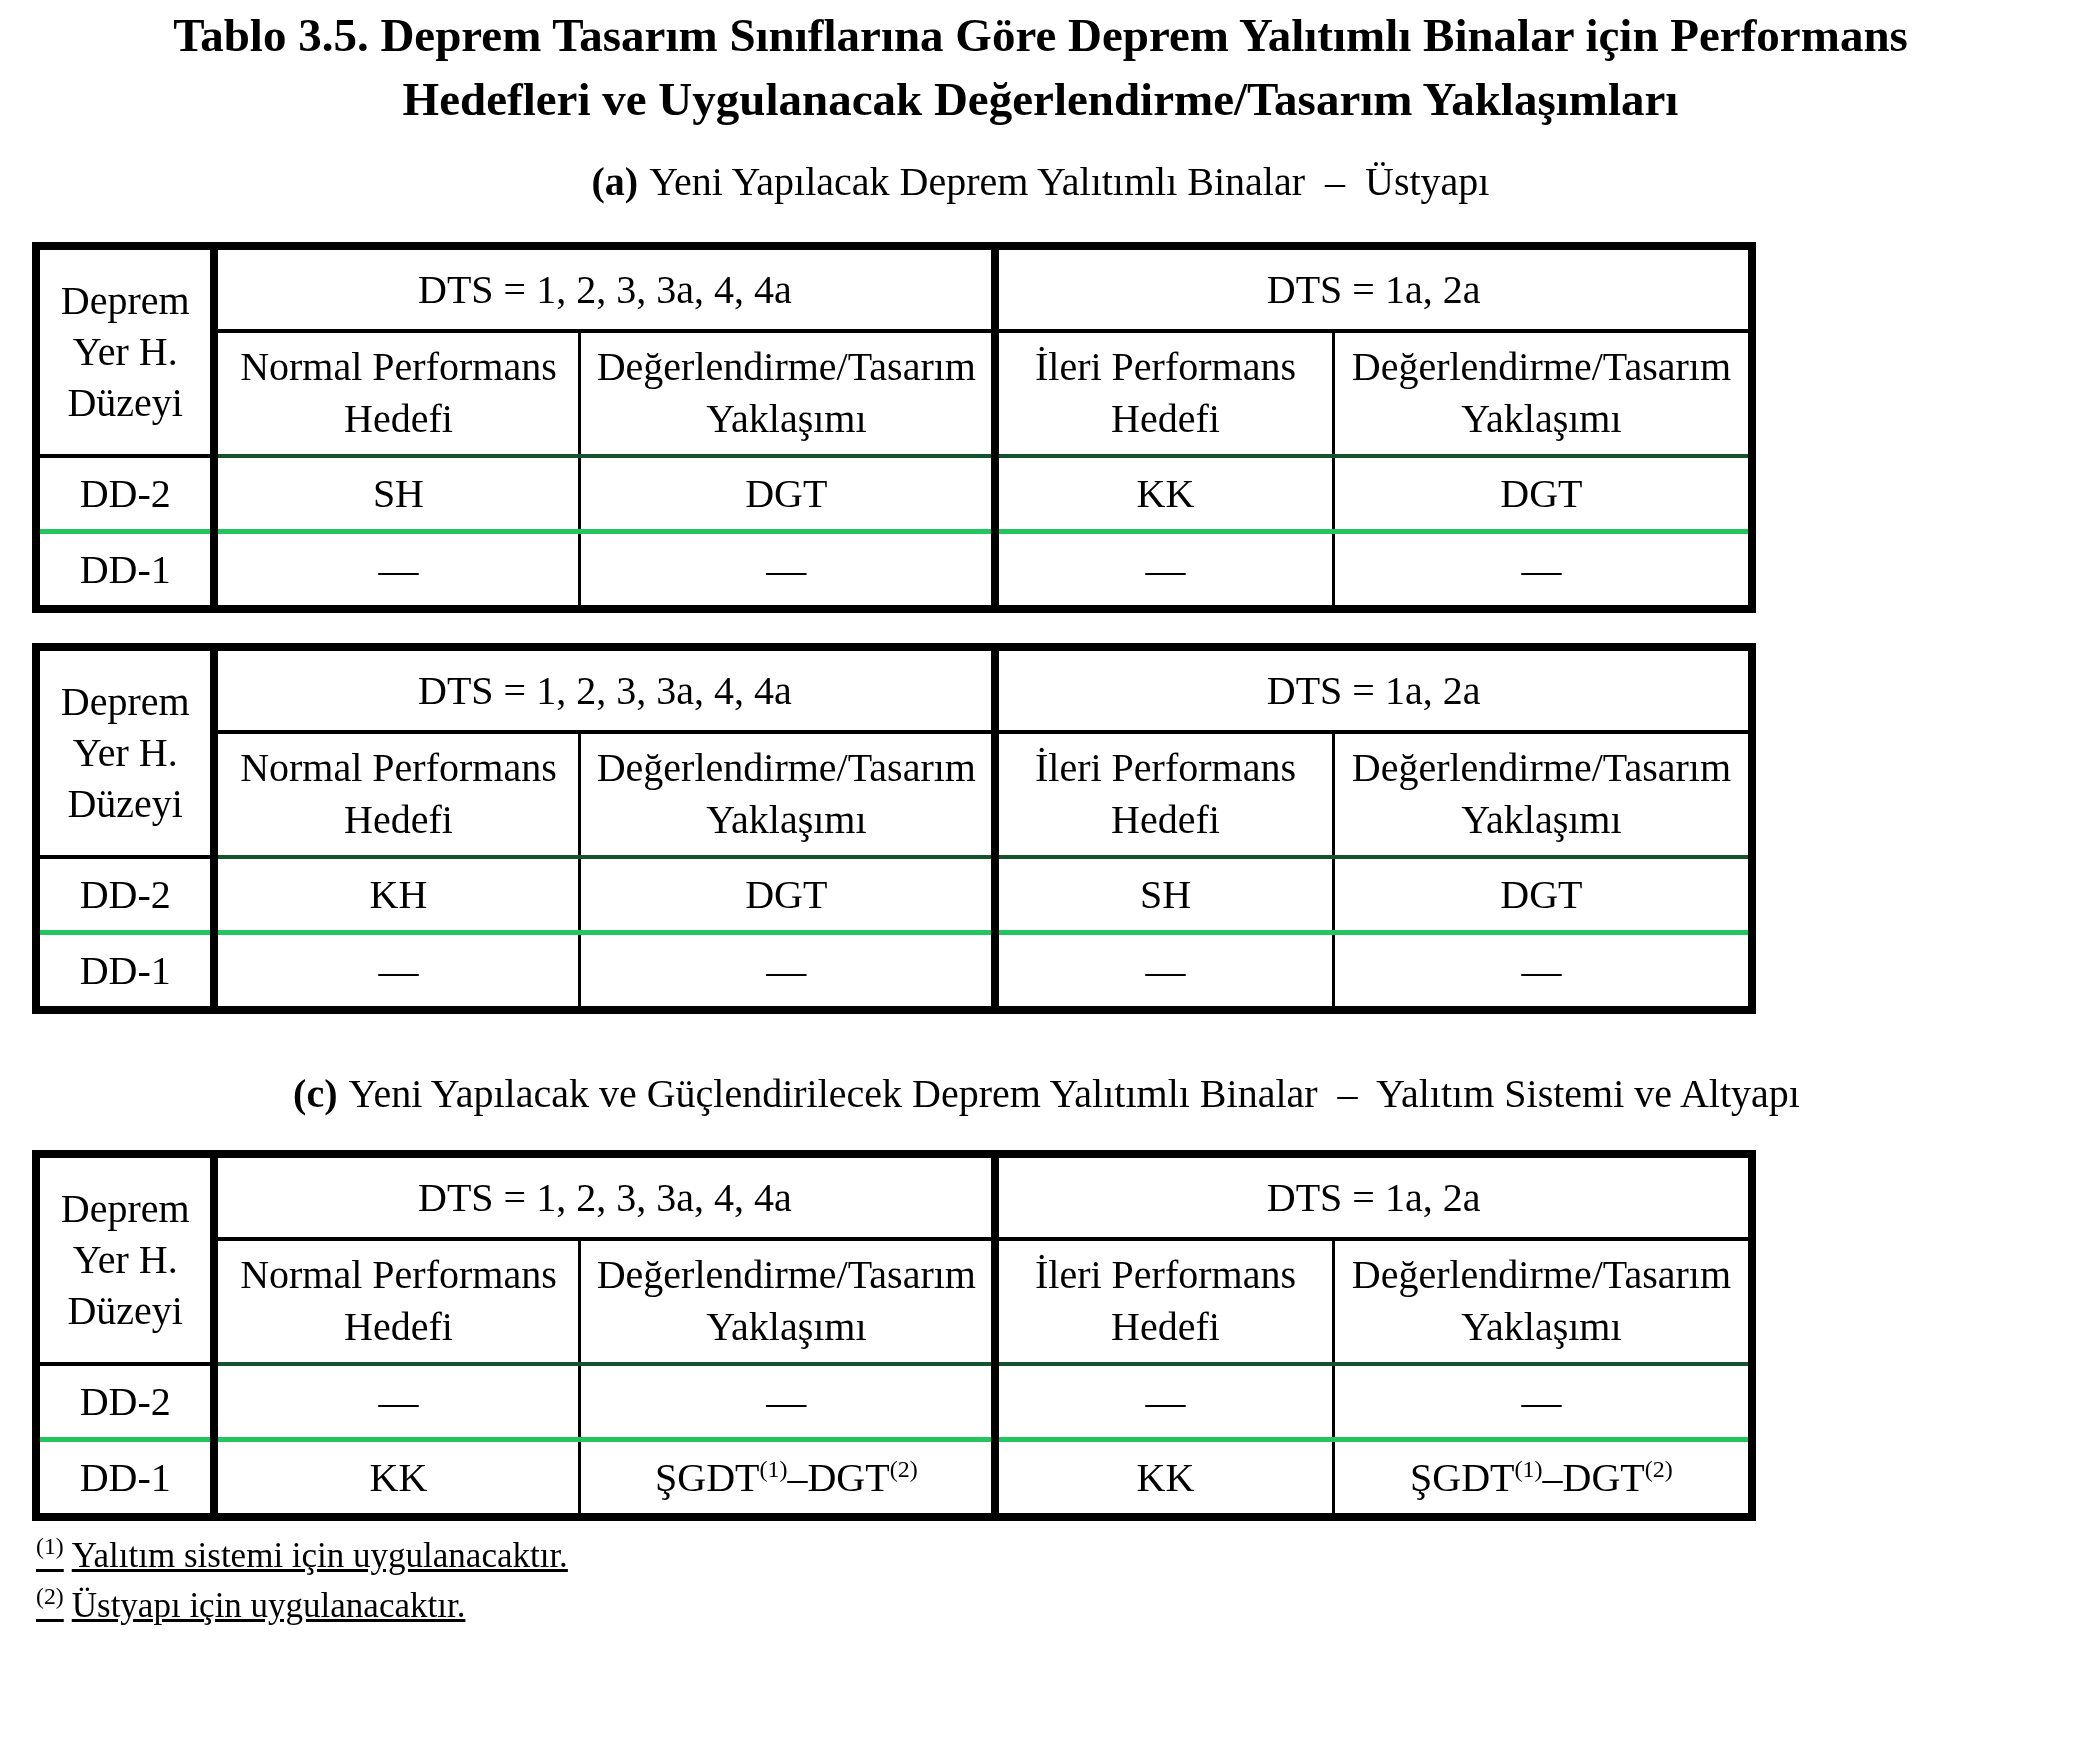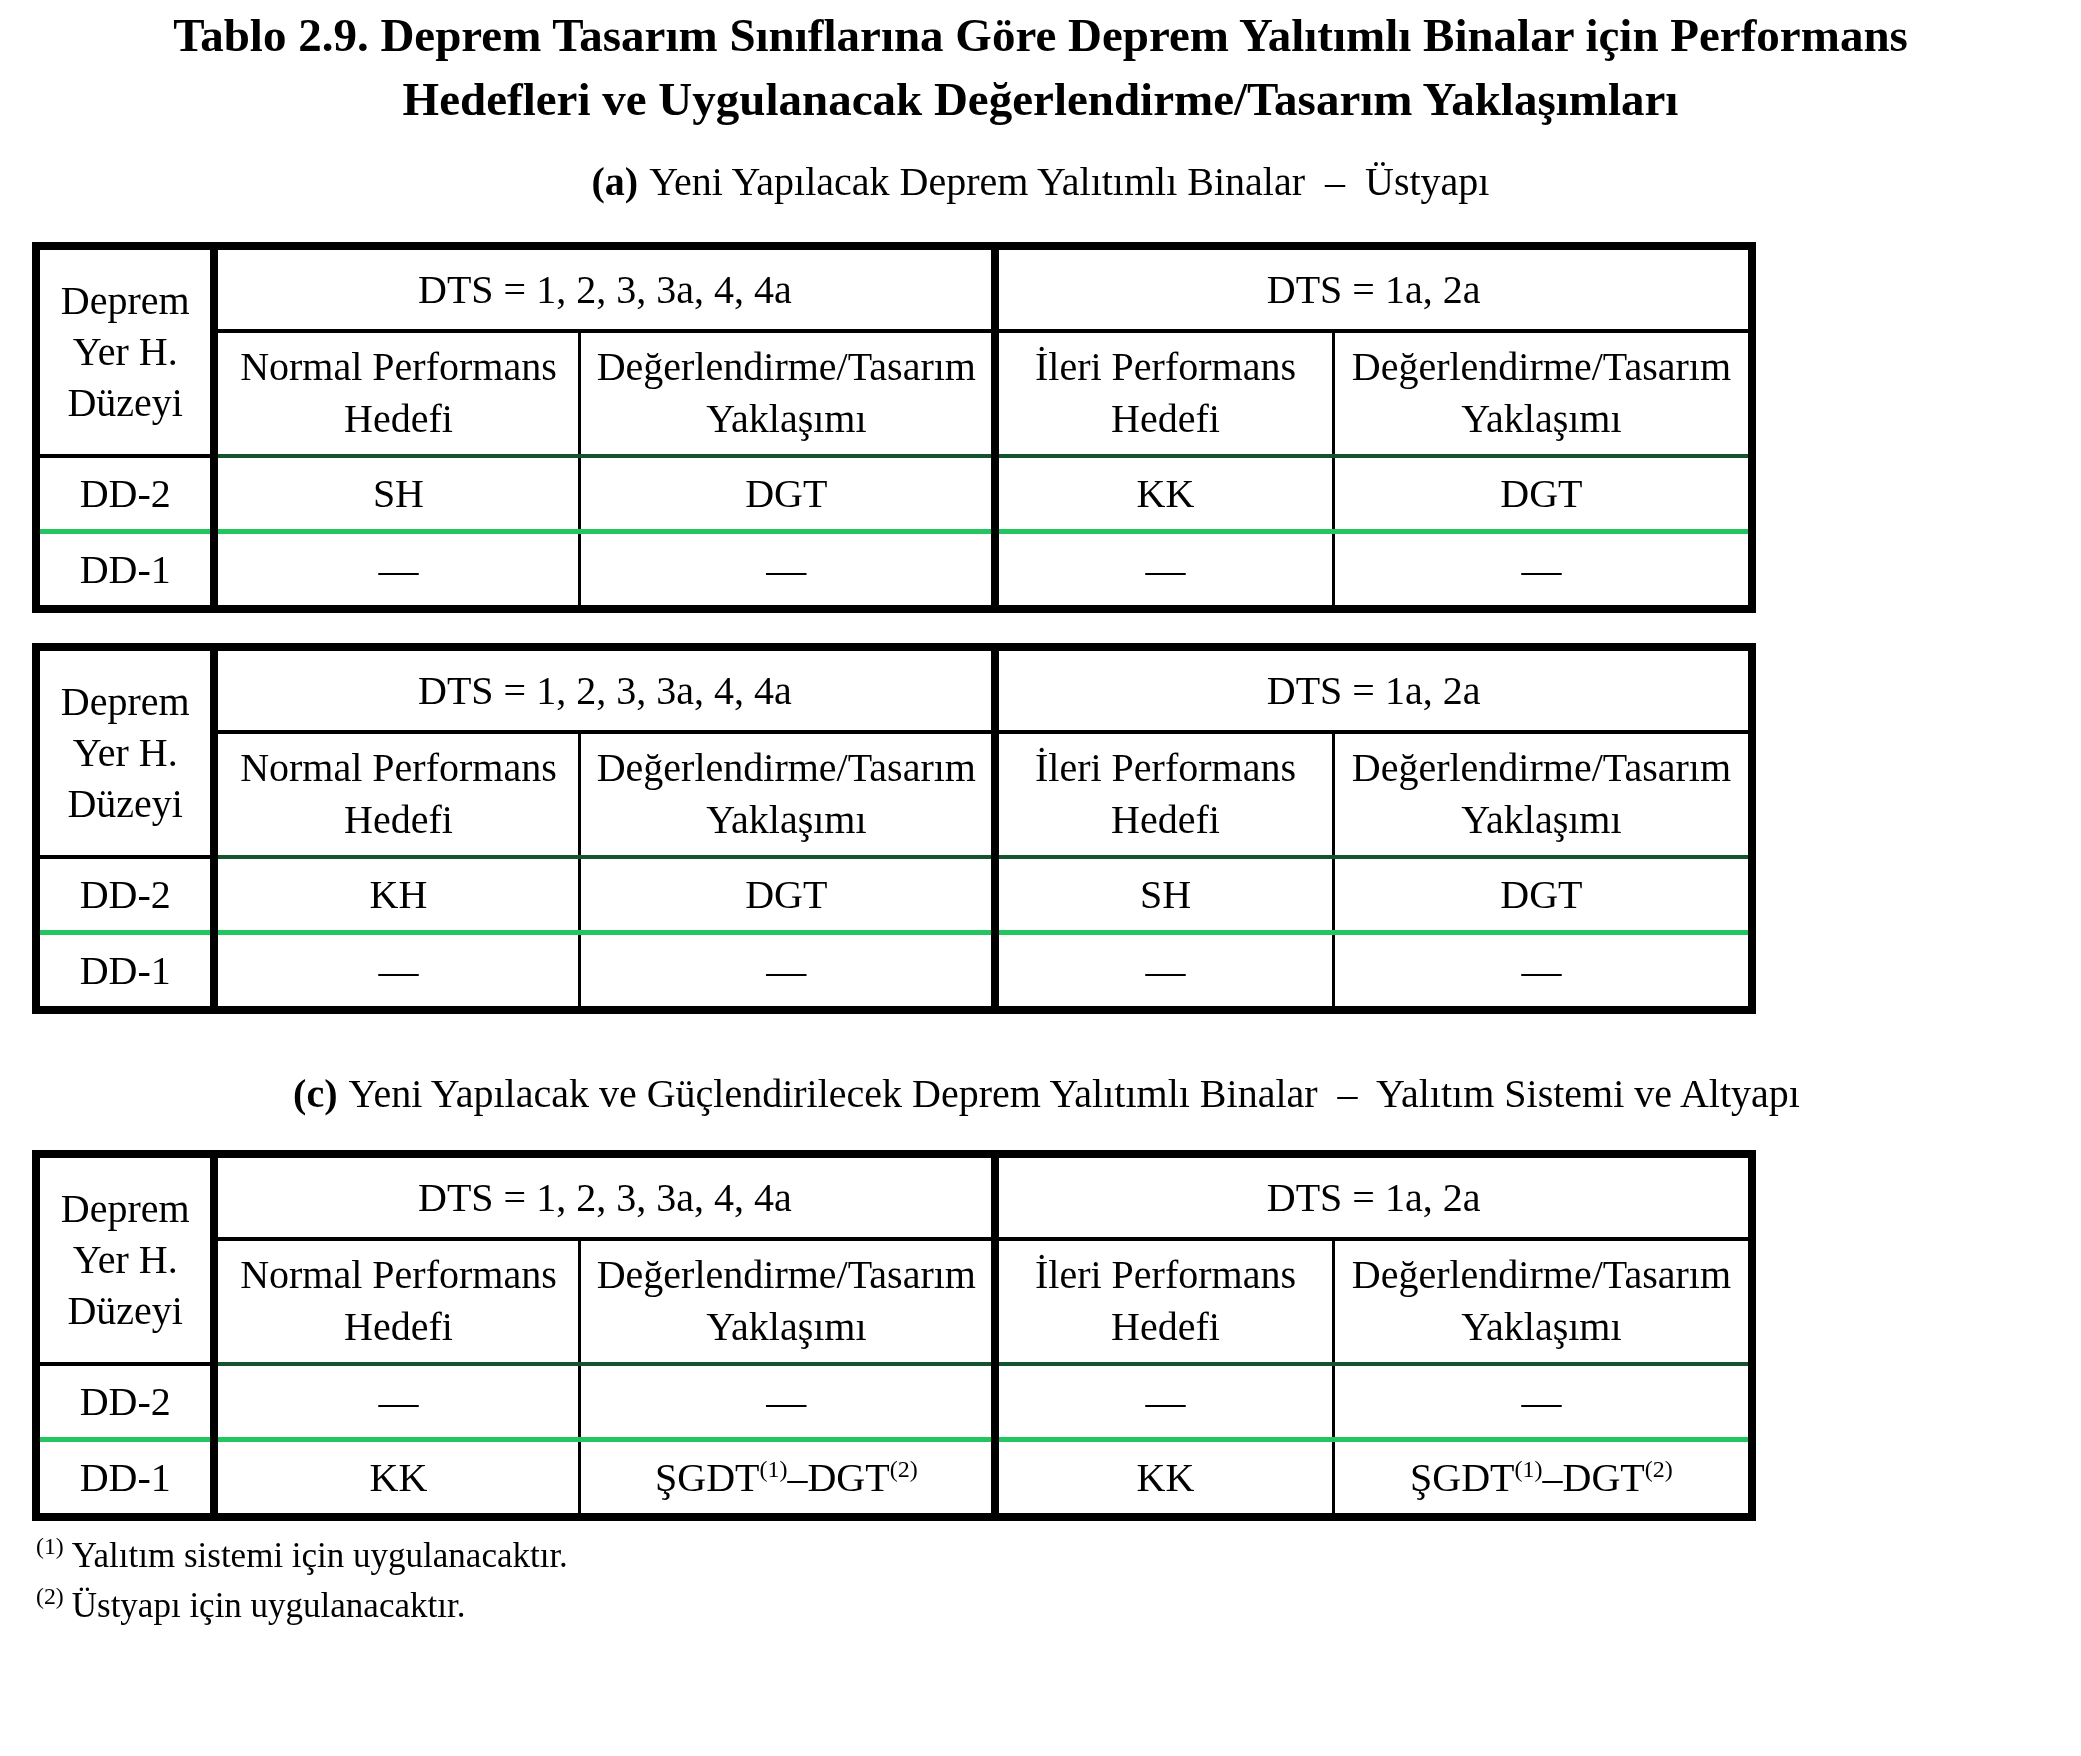--- a/index.html
+++ b/index.html
@@ -77,29 +77,29 @@
   sup {
     font-size: 0.6em;
     vertical-align: super;
     line-height: 0;
   }
   .footnotes {
     margin: 12px 0 0 36px;
     font-size: 35px;
     line-height: 1.32;
   }
-  .footnote { margin-top: 4px; }
+  .footnote { margin-top: 4px; text-decoration: underline; }
   .fn-marker { font-size: 0.68em; vertical-align: super; margin-right: 8px; }
 </style>
 </head>
 <body>
 
 <div class="page">
 
-  <div class="doc-title">Tablo 2.9. Deprem Tasarım Sınıflarına Göre Deprem Yalıtımlı Binalar için Performans
+  <div class="doc-title">Tablo 3.5. Deprem Tasarım Sınıflarına Göre Deprem Yalıtımlı Binalar için Performans
 Hedefleri ve Uygulanacak Değerlendirme/Tasarım Yaklaşımları</div>
 
   <div class="section-caption">
     <span class="cap-label">(a)</span><span class="cap-text">Yeni Yapılacak Deprem Yalıtımlı Binalar  –  Üstyapı</span>
   </div>
 
   <table class="tbl">
     <colgroup>
       <col class="c0">
         <col class="c1">

